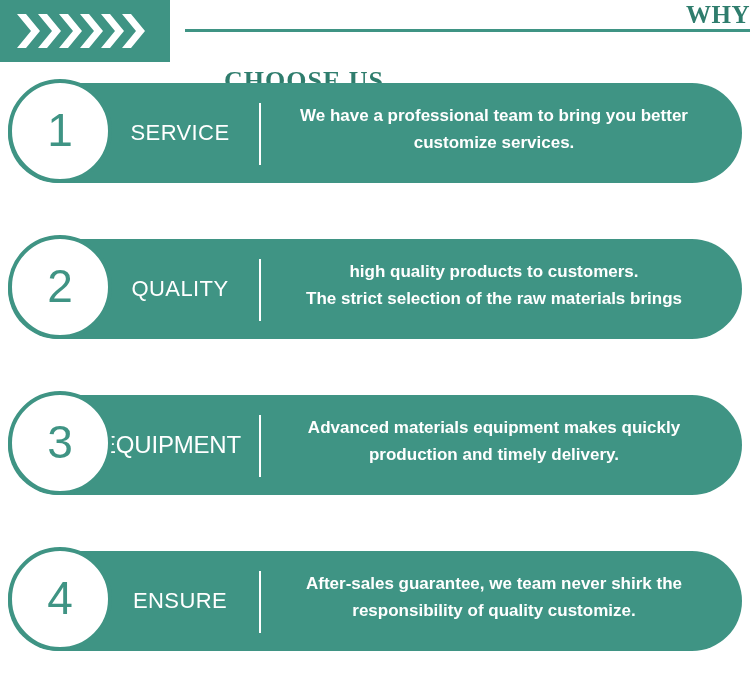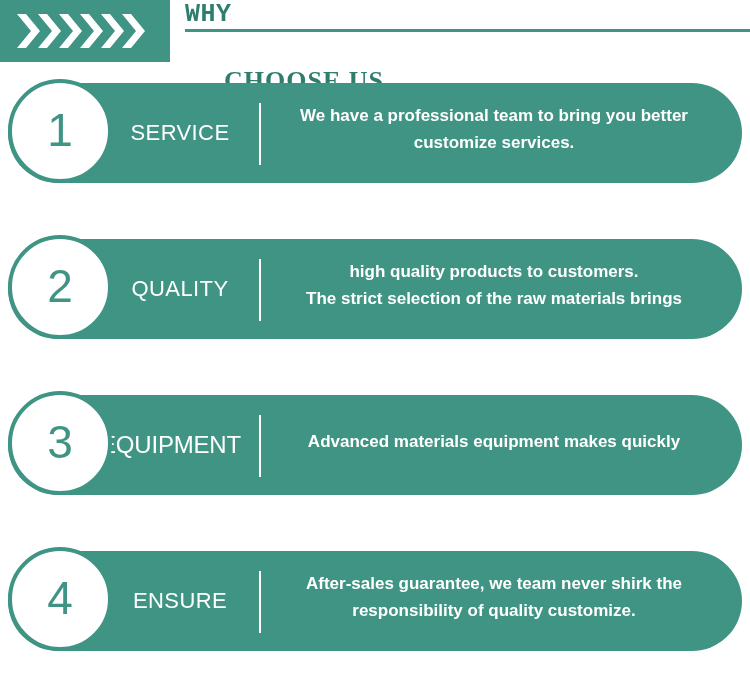--- a/index.html
+++ b/index.html
@@ -37,27 +37,28 @@
     display: block;
   }
   .title-wrap {
     position: absolute;
     left: 185px;
     top: 0;
     right: 0;
     height: 70px;
   }
   .title-line1 {
-    font-family: Liberation Mono, monospace;
+    font-family: Liberation Serif, serif;
     font-weight: bold;
     font-size: 25px;
     color: #2f7d6d;
     letter-spacing: 0.5px;
     line-height: 26px;
     padding-top: 2px;
+    text-align: right;
   }
   .title-rule {
     position: absolute;
     left: 0;
     top: 29px;
     width: 565px;
     height: 3px;
     background: #3f9484;
   }
   .title-line2 {
@@ -227,20 +228,21 @@
 
   <div class="row">
     <div class="pill"></div>
     <div class="badge">
       <span class="badge-num">3</span>
     </div>
     <div class="label tight">EQUIPMENT</div>
     <div class="divider"></div>
     <div class="desc">
       <span>Advanced materials equipment makes quickly</span>
+      <span>production and timely delivery.</span>
     </div>
   </div>
 
   <div class="row">
     <div class="pill"></div>
     <div class="badge">
       <span class="badge-num">4</span>
     </div>
     <div class="label">ENSURE</div>
     <div class="divider"></div>

